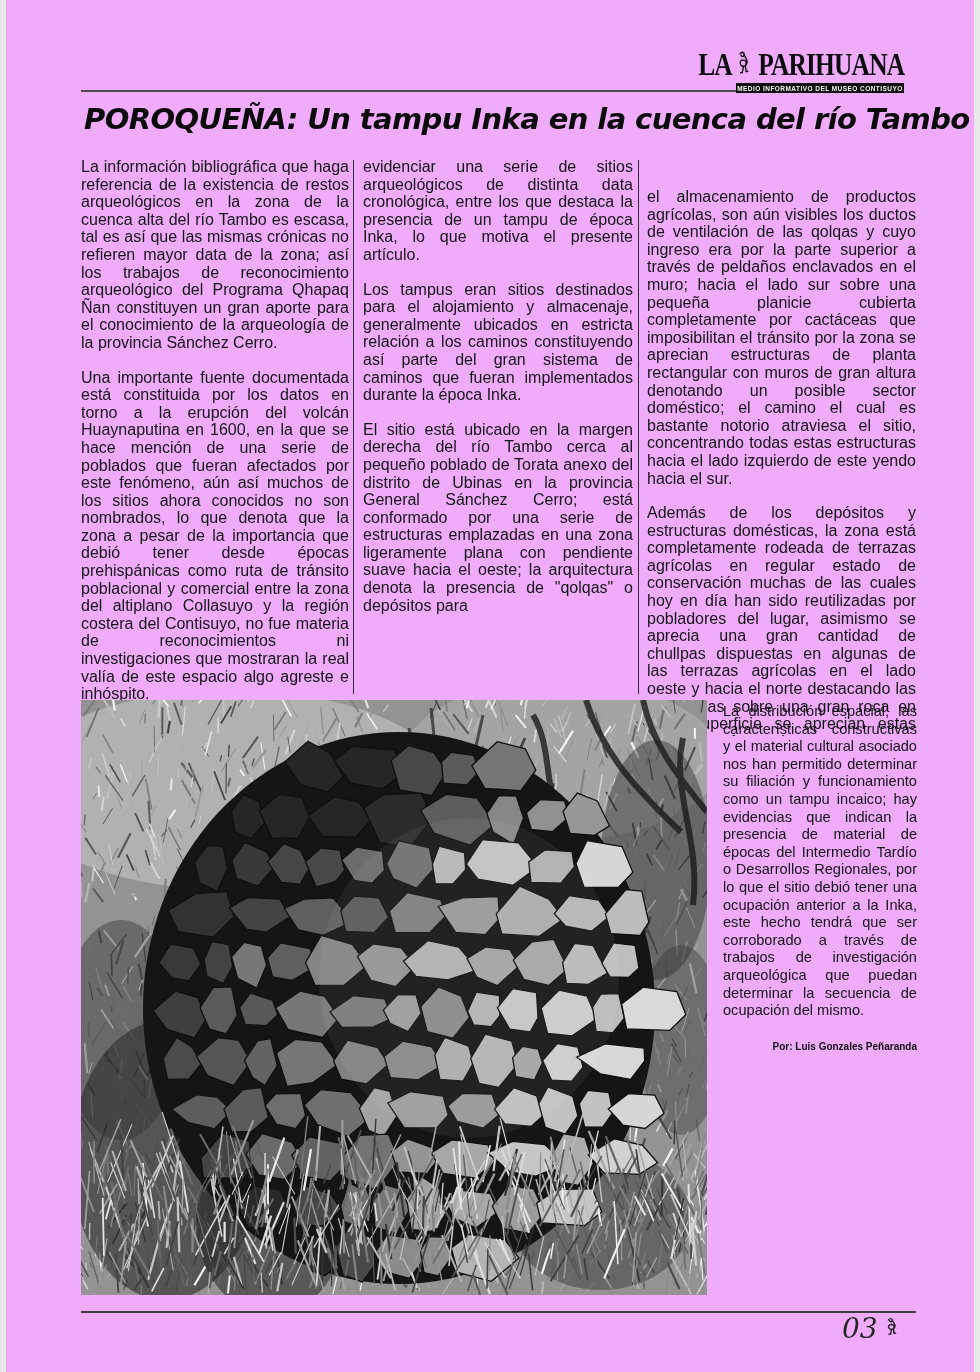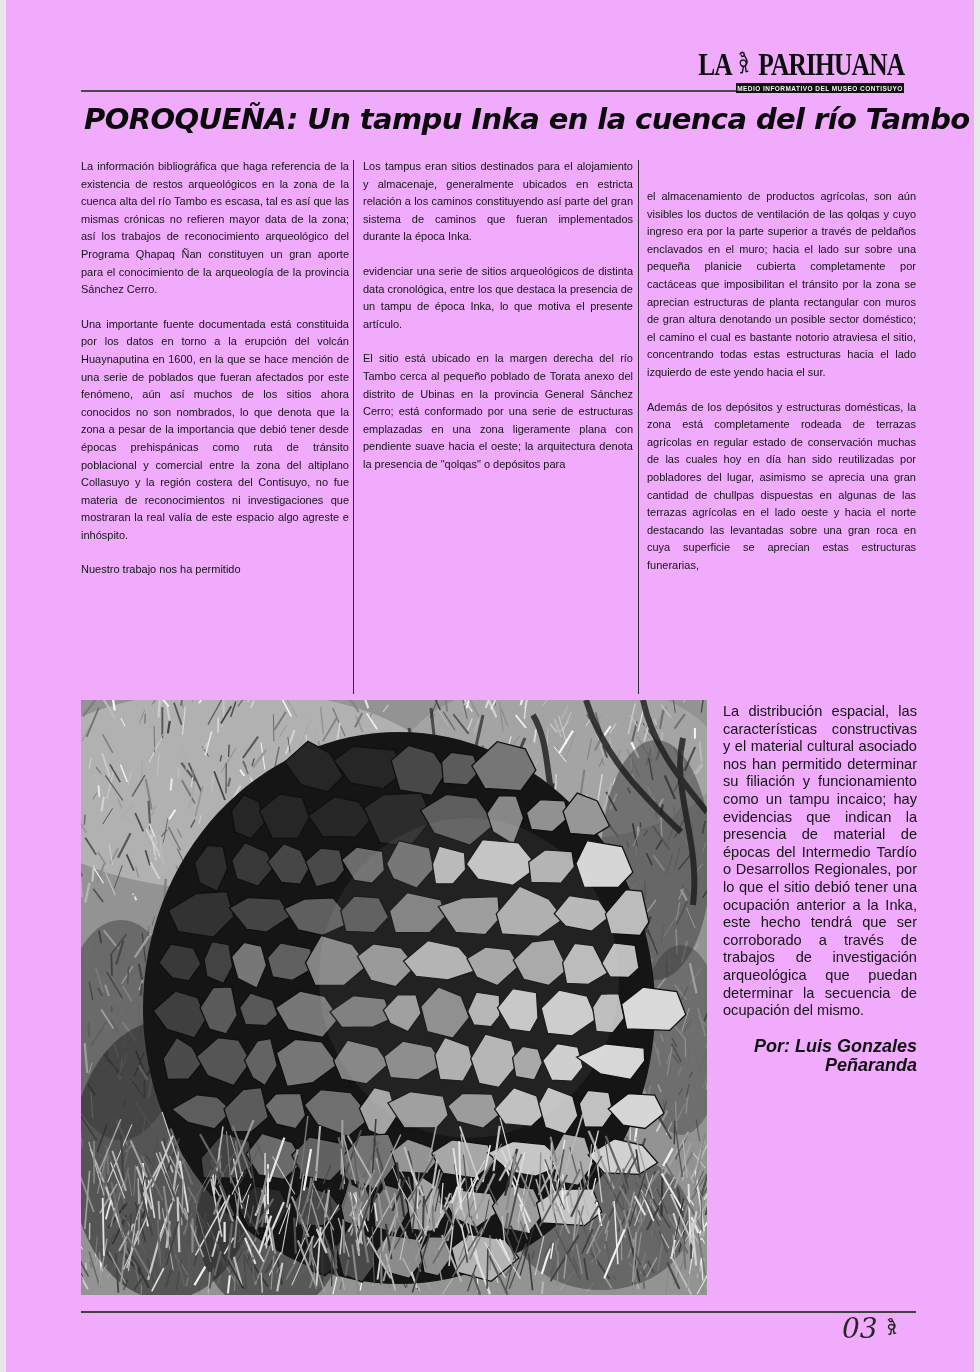--- a/index.html
+++ b/index.html
@@ -23,35 +23,35 @@
     font-weight:bold;white-space:nowrap;overflow:hidden;
   }
   .bird{display:inline-block;}
   
   .headline{
     position:absolute;left:78px;top:102px;width:828px;text-align:center;
     font-family:"DejaVu Sans", sans-serif;font-style:italic;font-weight:600;
     font-size:29px;letter-spacing:-0.6px;color:#0b0b0b;white-space:nowrap;
   }
   
-  .col{position:absolute;top:158px;font-size:11px;line-height:17.6px;text-align:justify;}
+  .col{position:absolute;top:158px;font-size:16px;line-height:17.6px;text-align:justify;}
   .col p{margin:0 0 17px 0;}
   #col1{left:75px;width:268px;height:542px;overflow:hidden;}
   #col2{left:357px;width:270px;height:542px;overflow:hidden;}
   #col3-top{left:641px;width:269px;height:548px;overflow:hidden;margin-top:30px;}
   .vrule{position:absolute;top:160px;height:534px;width:1px;background:#2e2e2e;}
   #vrule1{left:347px;}
   #vrule2{left:632px;}
   
   .photo{position:absolute;left:75px;top:700px;width:626px;height:595px;background:#8f8f8f;}
   .photo svg{display:block;width:626px;height:595px;}
   
   #col3-side{position:absolute;left:717px;top:703px;width:194px;font-size:14.6px;line-height:17.6px;text-align:justify;}
   #col3-side p{margin:0 0 17px 0;}
-  .byline{margin-top:7px;text-align:right;font-weight:bold;font-style:italic;font-size:18px;line-height:19px;color:#101010;}
+  .byline{margin-top:7px;text-align:right;font-weight:bold;font-size:10px;line-height:19px;color:#101010;}
   
   .bottom-rule{position:absolute;left:75px;top:1311px;width:835px;height:2px;background:#3f3f3f;}
   .pagenum-wrap{position:absolute;left:836px;top:1314px;display:flex;align-items:flex-start;gap:5px;justify-content:space-between;}
   .pagenum{font-family:"DejaVu Serif", serif;font-style:italic;font-size:28px;color:#262626;line-height:30px;}
 </style>
 </head>
 <body>
 
 <div class="page">
 
@@ -79,22 +79,22 @@
 
   <div class="col" id="col1">
     <p>La información bibliográfica que haga referencia de la existencia de restos arqueológicos en la zona de la cuenca alta del río Tambo es escasa, tal es así que las mismas crónicas no refieren mayor data de la zona; así los trabajos de reconocimiento arqueológico del Programa Qhapaq Ñan constituyen un gran aporte para el conocimiento de la arqueología de la provincia Sánchez Cerro.</p>
     <p>Una importante fuente documentada está constituida por los datos en torno a la erupción del volcán Huaynaputina en 1600, en la que se hace mención de una serie de poblados que fueran afectados por este fenómeno, aún así muchos de los sitios ahora conocidos no son nombrados, lo que denota que la zona a pesar de la importancia que debió tener desde épocas prehispánicas como ruta de tránsito poblacional y comercial entre la zona del altiplano Collasuyo y la región costera del Contisuyo, no fue materia de reconocimientos ni investigaciones que mostraran la real valía de este espacio algo agreste e inhóspito.</p>
     <p>Nuestro trabajo nos ha permitido</p>
   </div>
 
   <div class="vrule" id="vrule1"></div>
 
   <div class="col" id="col2">
+    <p>evidenciar una serie de sitios arqueológicos de distinta data cronológica, entre los que destaca la presencia de un tampu de época Inka, lo que motiva el presente artículo.</p>
     <p>Los tampus eran sitios destinados para el alojamiento y almacenaje, generalmente ubicados en estricta relación a los caminos constituyendo así parte del gran sistema de caminos que fueran implementados durante la época Inka.</p>
-    <p>evidenciar una serie de sitios arqueológicos de distinta data cronológica, entre los que destaca la presencia de un tampu de época Inka, lo que motiva el presente artículo.</p>
     <p>El sitio está ubicado en la margen derecha del río Tambo cerca al pequeño poblado de Torata anexo del distrito de Ubinas en la provincia General Sánchez Cerro; está conformado por una serie de estructuras emplazadas en una zona ligeramente plana con pendiente suave hacia el oeste; la arquitectura denota la presencia de "qolqas" o depósitos para</p>
   </div>
 
   <div class="vrule" id="vrule2"></div>
 
   <div class="col" id="col3-top">
     <p>el almacenamiento de productos agrícolas, son aún visibles los ductos de ventilación de las qolqas y cuyo ingreso era por la parte superior a través de peldaños enclavados en el muro; hacia el lado sur sobre una pequeña planicie cubierta completamente por cactáceas que imposibilitan el tránsito por la zona se aprecian estructuras de planta rectangular con muros de gran altura denotando un posible sector doméstico; el camino el cual es bastante notorio atraviesa el sitio, concentrando todas estas estructuras hacia el lado izquierdo de este yendo hacia el sur.</p>
     <p>Además de los depósitos y estructuras domésticas, la zona está completamente rodeada de terrazas agrícolas en regular estado de conservación muchas de las cuales hoy en día han sido reutilizadas por pobladores del lugar, asimismo se aprecia una gran cantidad de chullpas dispuestas en algunas de las terrazas agrícolas en el lado oeste y hacia el norte destacando las levantadas sobre una gran roca en cuya superficie se aprecian estas estructuras funerarias,</p>
   </div>
 

